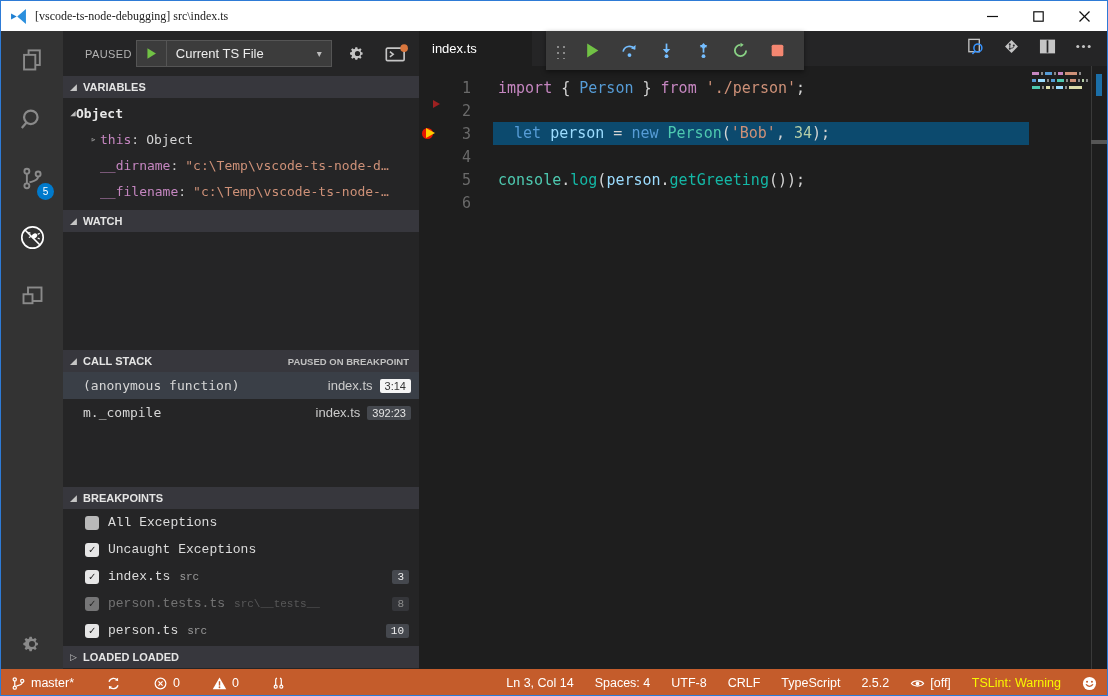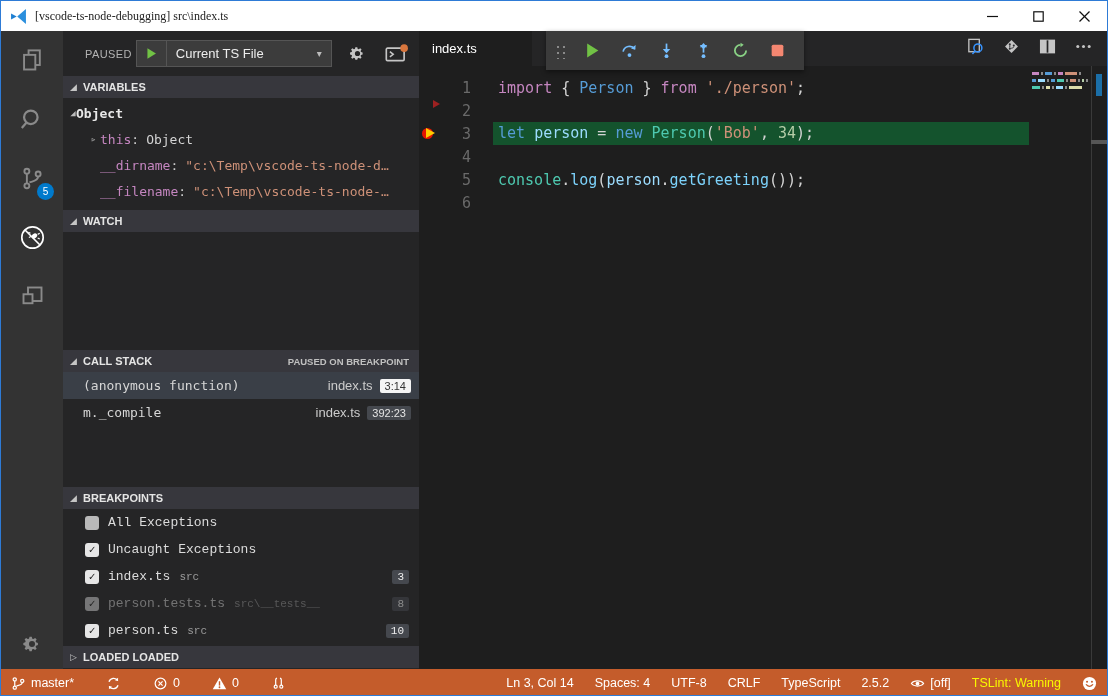--- a/index.html
+++ b/index.html
@@ -83,23 +83,23 @@
   .grip { width:12px; height:16px; margin-right:8px;
           background-image:radial-gradient(#8a8a8a 1px, transparent 1.2px);
           background-size:6px 6px; background-position:1px 1px; }
   .tool-btn { width:38px; height:100%; display:flex; align-items:center; justify-content:center; }
   .tool-btn svg { width:17px; height:17px; }
   
   .codelines { padding-top:10px; position:relative; }
   .line { height:23px; display:flex; align-items:center; font-size:15px; position:relative; }
   .ln { width:52px; text-align:right; color:#6a6a6a; flex:none; }
   .ltext { padding-left:27px; white-space:pre; color:#d4d4d4; }
-  .ltext.hl { background:#14532d; width:536px; height:23px; line-height:23px; padding-left:5px; margin-left:22px; }
+  .ltext.hl { background:#0c4a6e; width:536px; height:23px; line-height:23px; padding-left:21px; margin-left:22px; }
   .tk-kw{color:#569cd6} .tk-ctrl{color:#c586c0} .tk-str{color:#ce9178} .tk-type{color:#4ec9b0}
-  .tk-var{color:#9cdcfe} .tk-fn{color:#7dd3fc} .tk-num{color:#b5cea8} .tk-plain{color:#d4d4d4}
+  .tk-var{color:#9cdcfe} .tk-fn{color:#14b8a6} .tk-num{color:#b5cea8} .tk-plain{color:#d4d4d4}
   .bp-dot { position:absolute; left:3px; top:6px; width:11px; height:11px; border-radius:50%; background:#e51400; }
   .bp-cur { position:absolute; left:7px; top:6px; width:0; height:0;
             border-left:9px solid #ffcc00; border-top:5.5px solid transparent; border-bottom:5.5px solid transparent; }
   .red-mini { position:absolute; left:14px; top:1px; width:0; height:0;
             border-left:7px solid #9e2121; border-top:4.5px solid transparent; border-bottom:4.5px solid transparent; }
   
   .minimap { position:absolute; top:41px; right:17px; width:58px; }
   .mm-row { height:3px; margin-bottom:4px; display:flex; gap:2px; }
   .mm-seg { height:3px; }
   .scrollstrip { position:absolute; top:35px; right:0; bottom:0; width:16px; border-left:1px solid #3a3a3a; }

